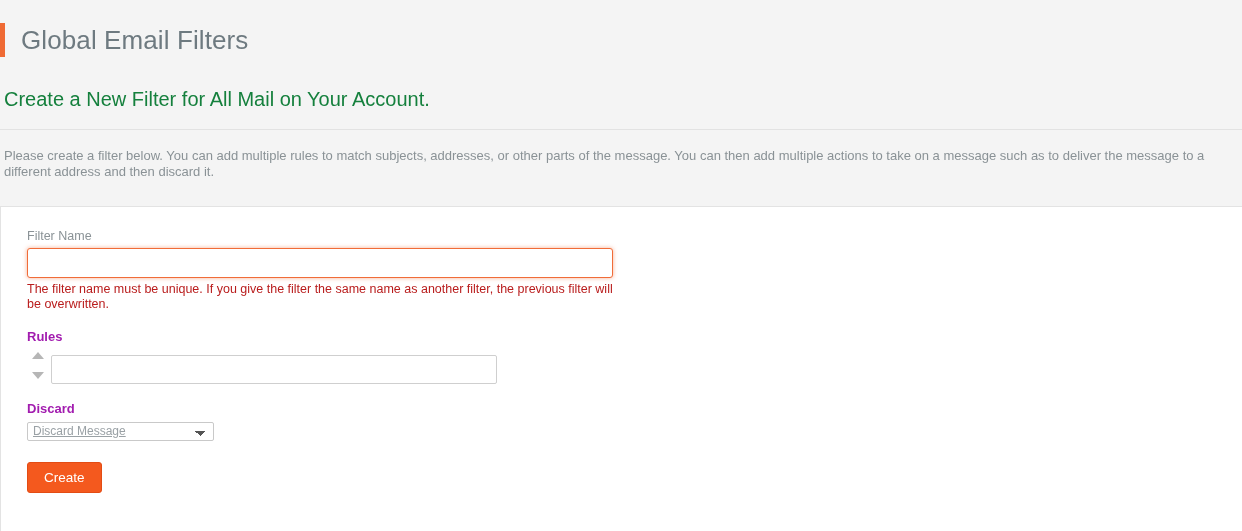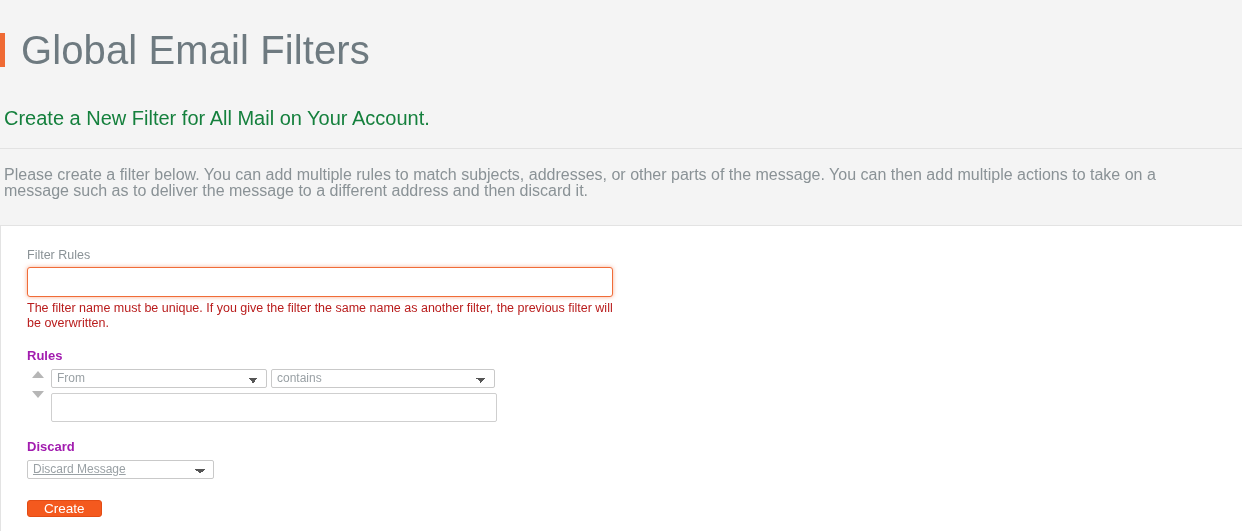--- a/index.html
+++ b/index.html
@@ -28,21 +28,21 @@
     padding-top: 6px;
   }
   .title-accent {
     width: 5px;
     height: 34px;
     background: #ef6a34;
     flex: 0 0 5px;
     margin-left: 0px;
   }
   .page-title {
-    font-size: 40px;
+    font-size: 26px;
     font-weight: 300;
     color: #6e7a80;
     letter-spacing: 0.1px;
     margin-left: 16px;
     line-height: 34px;
     white-space: nowrap;
   }
   .page-subtitle {
     font-size: 20px;
     font-weight: 300;
@@ -52,21 +52,21 @@
   }
   .header-rule {
     border: 0;
     border-top: 1px solid #e2e2e2;
     margin: 18px 0 0 0;
   }
 
   
   .description {
     padding: 18px 18px 0 4px;
-    font-size: 16px;
+    font-size: 13px;
     line-height: 16px;
     color: #8a9296;
     max-width: 1232px;
   }
 
   
   .card {
     margin-top: 26px;
     background: #ffffff;
     border: 1px solid #e3e3e3;
@@ -187,60 +187,52 @@
 
   
   .create-btn {
     margin-top: 21px;
     background: #f4591e;
     border: 1px solid #e34c14;
     border-radius: 3px;
     color: #ffffff;
     font-family: "Liberation Sans", sans-serif;
     font-size: 13.5px;
-    padding: 0 16px;
+    padding: 7px 16px;
     cursor: pointer;
     line-height: 15px;
   }
 </style>
 </head>
 <body>
 
 <div class="page-header">
   <div class="title-row">
     <div class="title-accent"></div>
     <h1 class="page-title">Global Email Filters</h1>
   </div>
   <h2 class="page-subtitle">Create a New Filter for All Mail on Your Account.</h2>
   <hr class="header-rule">
 </div>
 
 <div class="description">Please create a filter below. You can add multiple rules to match subjects, addresses, or other parts of the message. You can then add multiple actions to take on a message such as to deliver the message to a different address and then discard it.</div>
 
 <div class="card">
 
-  <div class="field-label">Filter Rules</div>
+  <div class="field-label">Filter Name</div>
   <input class="filter-name-input" type="text" autofocus="" placeholder="" style="">
   <div class="help-text">The filter name must be unique. If you give the filter the same name as another filter, the previous filter will be overwritten.</div>
 
   <div class="section-heading">Rules</div>
 
   <div class="rule-block">
     <div class="reorder-arrows">
       <div class="arrow arrow-up"></div>
       <div class="arrow arrow-down"></div>
     </div>
-    <div class="rule-selects">
-      <select class="ui-select select-rule-field">
-        <option>From</option>
-      </select>
-      <select class="ui-select select-rule-op">
-        <option>contains</option>
-      </select>
-    </div>
     <input class="rule-value-input" type="text" style="">
   </div>
 
   
 
   <div class="section-heading">Discard</div>
 
   <div class="action-block">
     <select class="ui-select select-action">
       <option>Discard Message</option>

